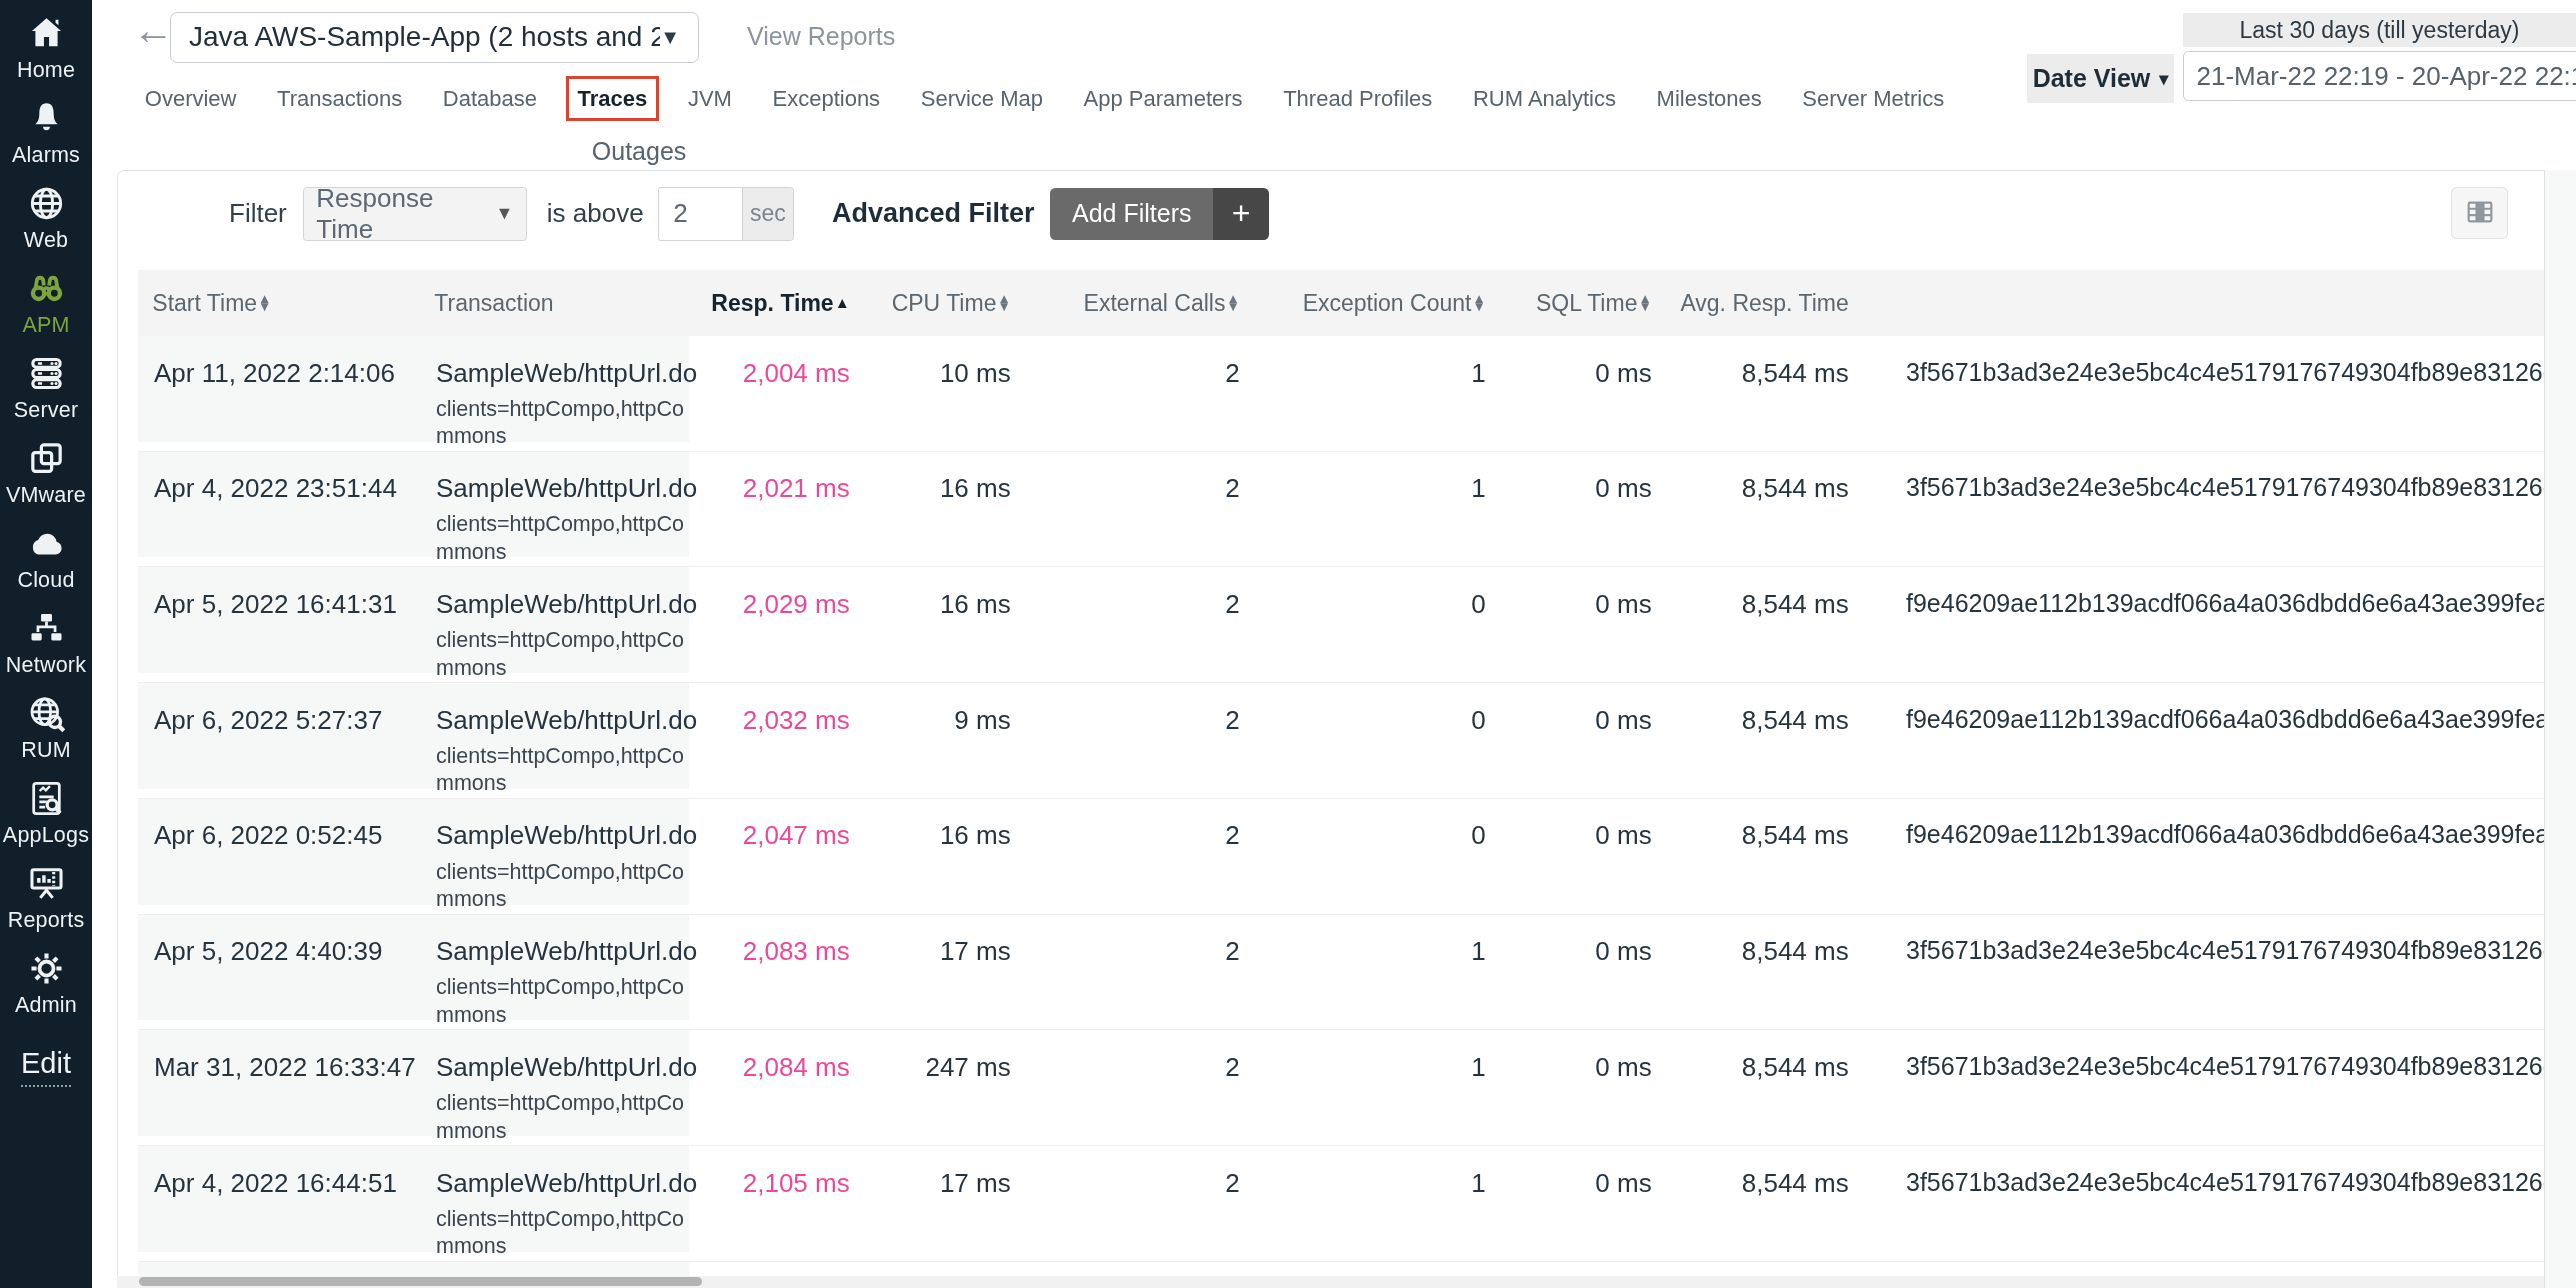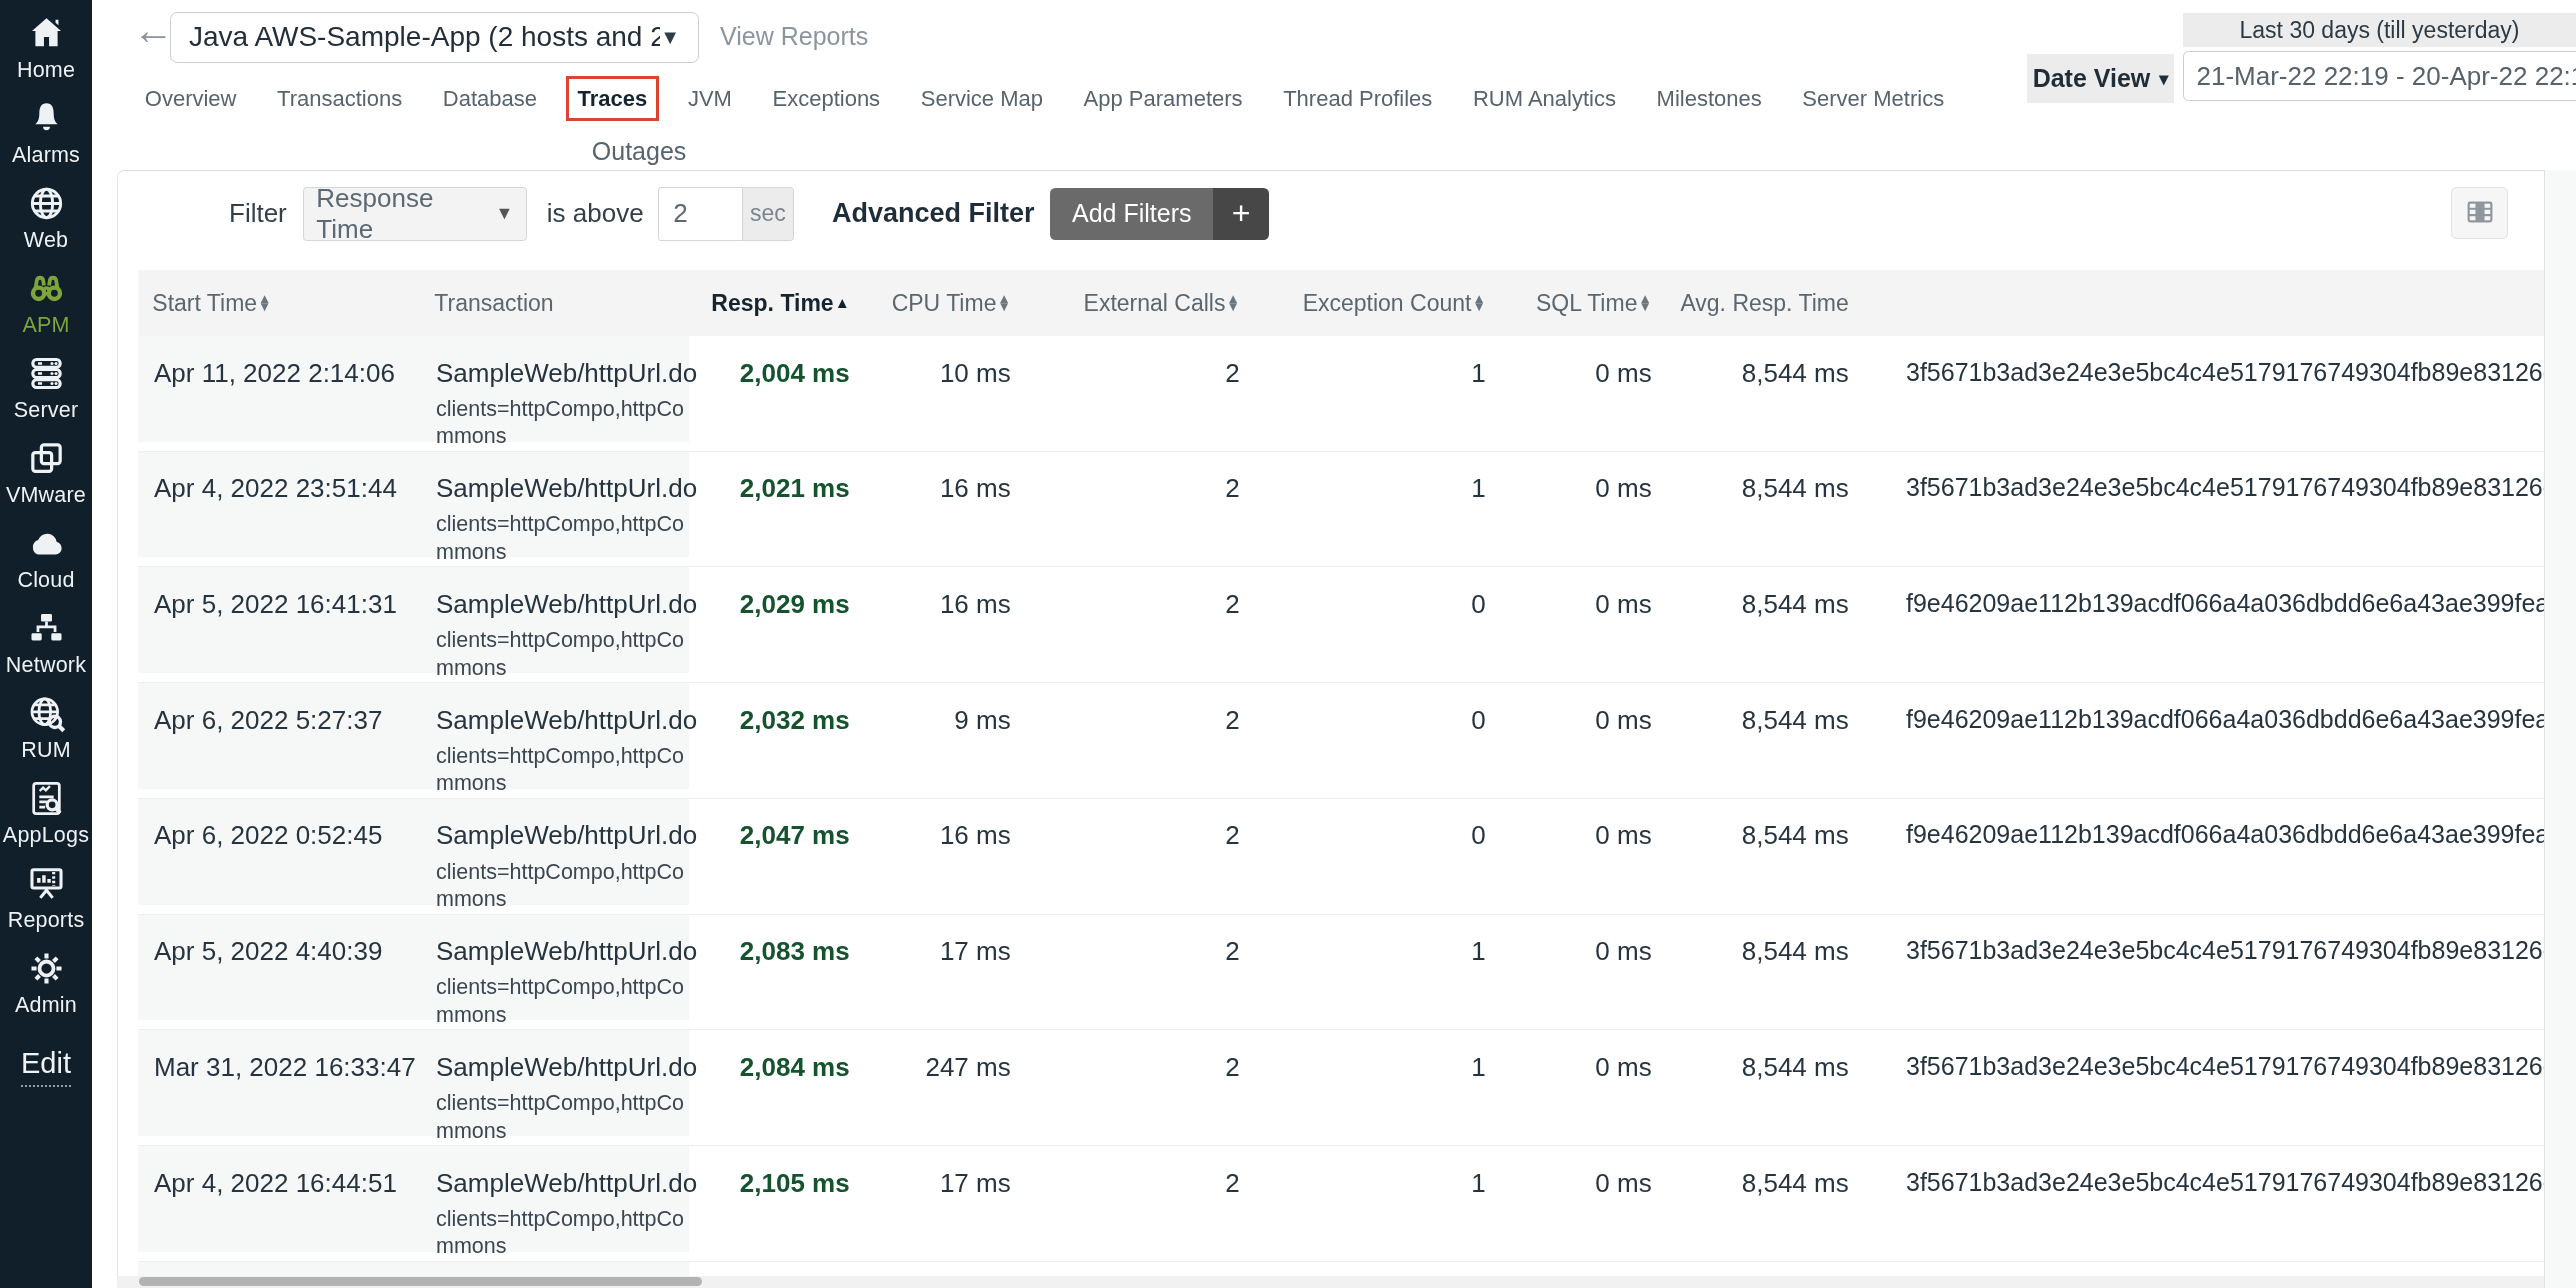--- a/index.html
+++ b/index.html
@@ -20,21 +20,21 @@
   .side-item.active { color:#7ea43c; }
   .edit-item { margin-top:14.3px; color:#f0f3f6; font-size:29px;
     border-bottom:2.7px dotted #93a0a9; padding-bottom:5.4px; cursor:pointer; }
   
   .back-icon { position:absolute; left:133px; top:7.2px; font-size:41px; color:#8a939b; cursor:pointer; }
   .app-select { position:absolute; left:170px; top:11.7px; width:529px; height:51px;
     border:1.8px solid #c9cdd1; border-radius:7.2px; background:#fff;
     display:flex; align-items:center; padding:0 18px; cursor:pointer; }
   .app-select .val { font-size:28px; color:#222f3a; white-space:nowrap; overflow:hidden; }
   .app-select .caret { margin-left:auto; font-size:20px; color:#2e3c47; }
-  .view-reports { position:absolute; left:720px; top:22.4px; font-size:25px; color:#8b959d; cursor:pointer; }
+  .view-reports { position:absolute; left:747px; top:22.4px; font-size:25px; color:#8b959d; cursor:pointer; }
   .date-preset { position:absolute; left:2183px; top:13.4px; width:393px; height:34px;
     background:#ececec; font-size:23px; color:#2c3a45;
     display:flex; align-items:center; justify-content:center; }
   .date-view { position:absolute; left:2027px; top:54px; width:147px; height:49px;
     background:#ececec; color:#1f2d38; font-size:25px; font-weight:bold;
     display:flex; align-items:center; justify-content:center; gap:9px; cursor:pointer; }
   .date-view .caret { font-size:18px; }
   .date-input { position:absolute; left:2183px; top:51px; width:403px; height:50px;
     border:1.8px solid #c9cdd1; border-radius:5.4px; background:#fff;
     font-family:"Liberation Sans", sans-serif;
@@ -98,21 +98,21 @@
     font-size:13.4px; color:#6a7680; }
   .sort-asc { font-size:15.2px; color:#10202c; line-height:1; }
   tbody tr { border-bottom:1.8px solid #eeeeee; }
   tbody td { height:110px; vertical-align:top; padding-top:21.5px; font-size:26px; color:#26343f; }
   td.al { text-align:left; padding-left:16px; }
   td.ar { text-align:right; padding-right:14.3px; }
   td.graycol { background:linear-gradient(#f6f7f7,#f6f7f7) top left / 100% calc(100% - 9px) no-repeat; }
   td .trans-main { font-size:26px; color:#26343f; }
   td .trans-sub { font-size:21.5px; color:#3c4650; width:262px; word-break:break-all;
     line-height:1.28; margin-top:7.2px; }
-  td.bold { font-weight:bold; color:#14532d; }
+  td.bold { font-weight:normal; color:#ec4899; }
   td.trace-cell { padding-left:43px; font-size:25px; white-space:nowrap; overflow:hidden; cursor:pointer; }
   
   .h-track { position:absolute; left:117px; right:32px; bottom:0; height:12.5px; background:#f1f1f1; }
   .h-thumb { position:absolute; left:21.5px; top:1.8px; width:563px; height:9px;
     background:#b3b3b3; border-radius:4.5px; }
 </style>
 </head>
 <body>
 
 <aside class="sidebar" id="sidebar">

